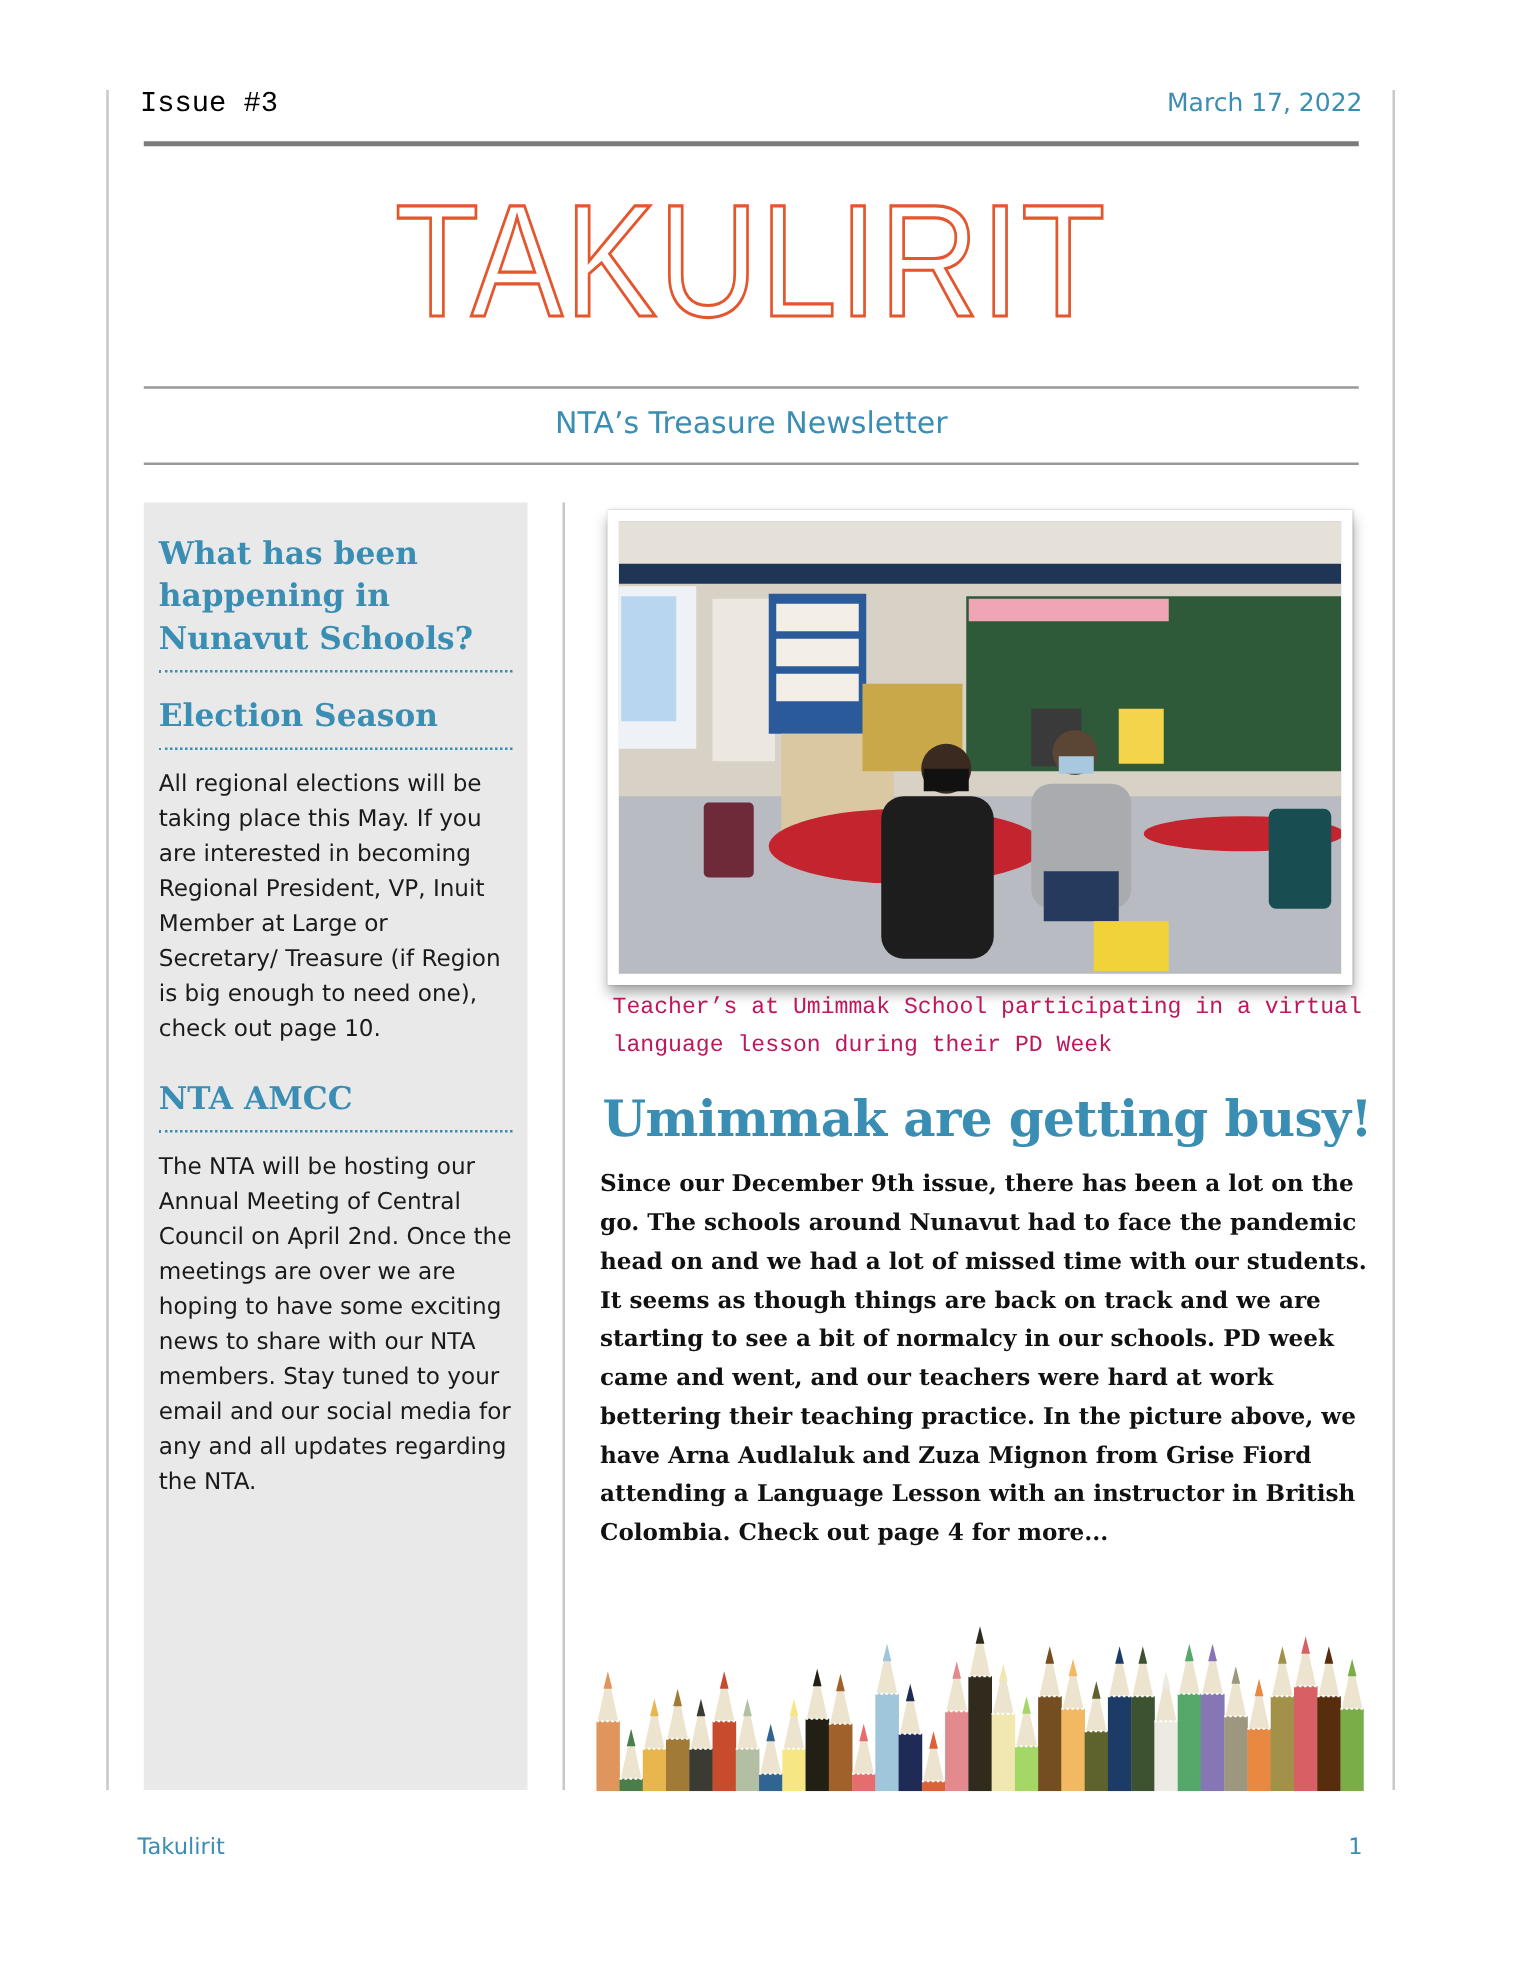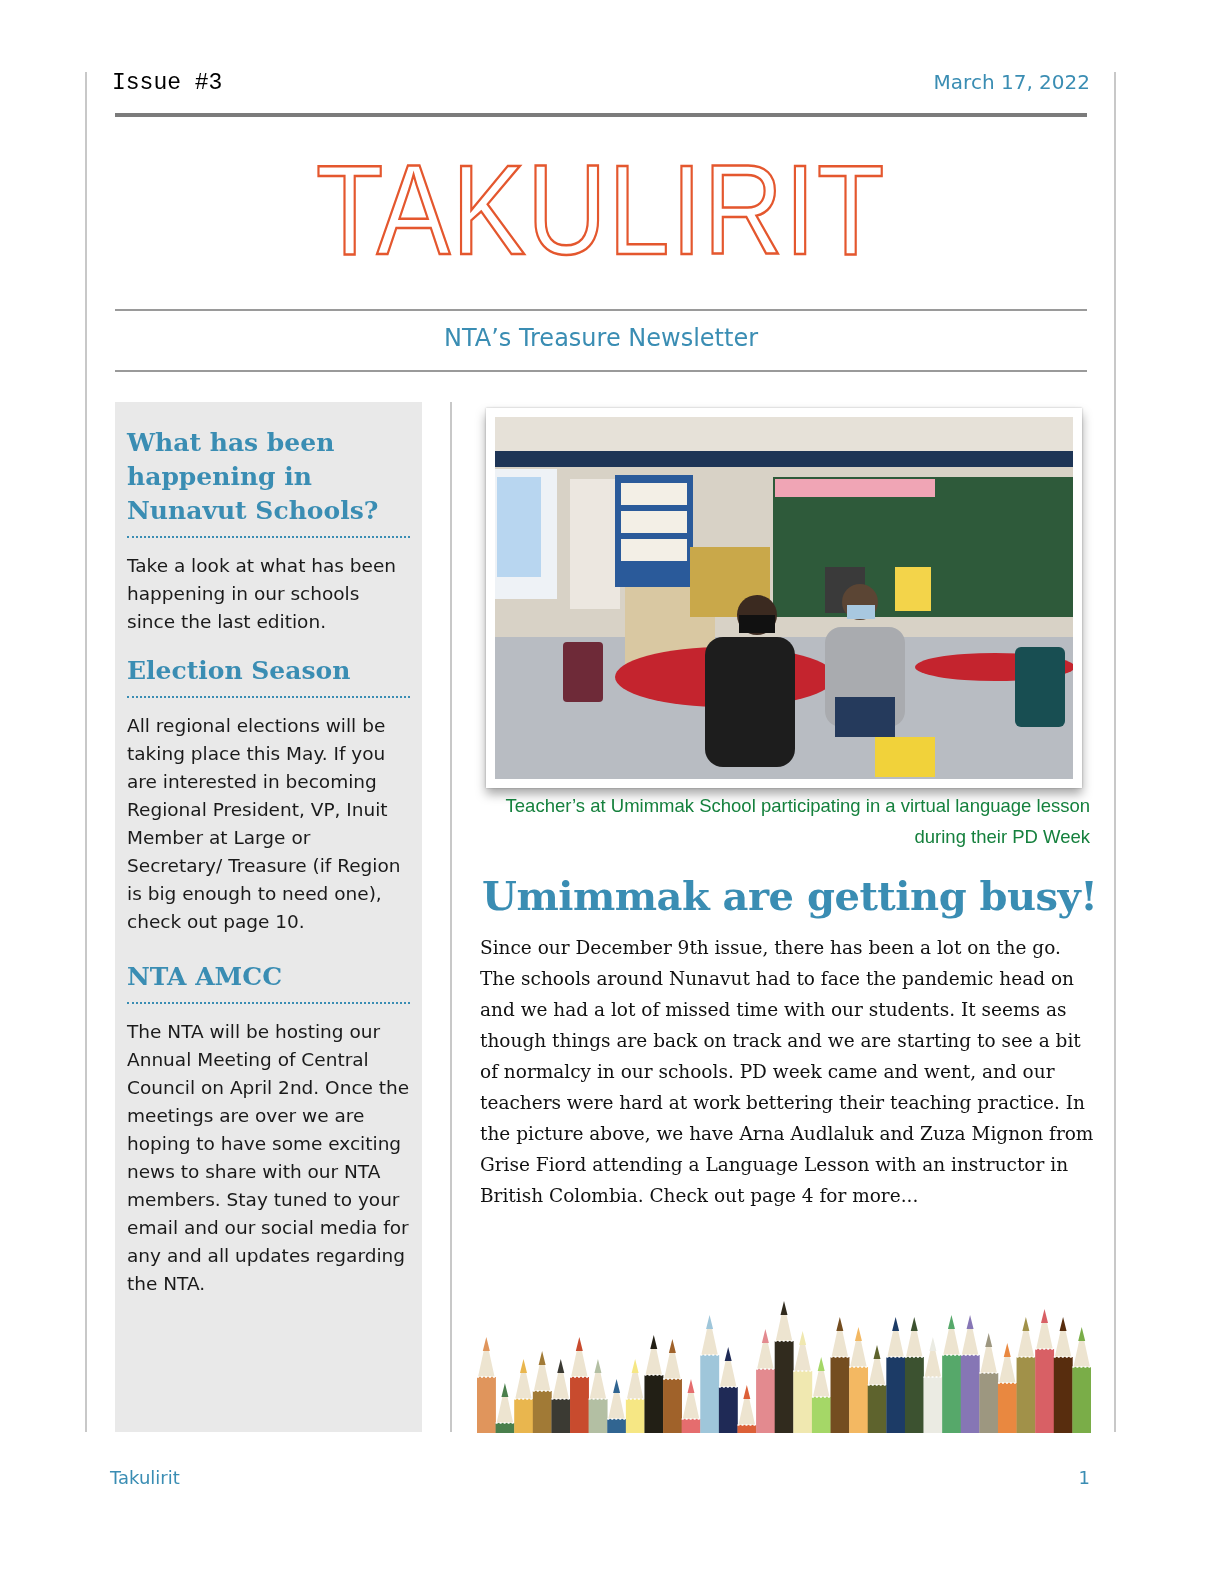--- a/index.html
+++ b/index.html
@@ -12,23 +12,23 @@
   .masthead span { font-weight:normal; color:transparent; -webkit-text-stroke:2.5px #e4572e; }
   .thin-rule { position:absolute; left:115px; width:972px; height:2px; background:#9a9a9a; }
   .subtitle { position:absolute; left:115px; top:324px; width:972px; text-align:center; font-size:24px; color:#3a8db3; font-family:"DejaVu Sans", sans-serif; }
   .sidebar { position:absolute; left:115px; top:402px; width:307px; height:1030px; background:#e9e9e9; }
   .side-h { font-family:"DejaVu Serif", serif; font-weight:bold; color:#3a8db3; font-size:25px; line-height:34px; margin:14px 12px 0 12px; }
   .dots { margin:8px 12px 0 12px; border-top:2px dotted #3a8db3; height:0; }
   .side-p { margin:14px 12px 0 12px; font-size:18.5px; line-height:28px; color:#1a1a1a; font-family:"DejaVu Sans", sans-serif; }
   .col-sep { position:absolute; left:450px; top:402px; width:2px; height:1030px; background:#c8c8c8; }
   .photo-frame { position:absolute; left:486px; top:408px; width:596px; height:380px; background:#fff; box-shadow:0 6px 10px rgba(0,0,0,0.35), 0 0 2px rgba(0,0,0,0.25); }
   .photo { position:absolute; left:9px; top:9px; width:578px; height:362px; overflow:hidden; background:#cfc9bd; }
-  .caption { position:absolute; left:490px; top:790px; width:600px; font-family:Liberation Sans, sans-serif; font-size:18.5px; line-height:31px; color:#15803d;text-align:right; }
+  .caption { position:absolute; left:490px; top:790px; width:600px; font-family:Liberation Mono, monospace; font-size:18.5px; line-height:31px; color:#be185d; }
   .headline { position:absolute; left:482px; top:872px; font-family:"DejaVu Serif", serif; font-weight:bold; font-size:40px; color:#3a8db3; letter-spacing:-0.5px; }
-  .body-text { position:absolute; left:480px; top:932px; width:615px; font-family:"DejaVu Serif", serif; font-size:18.5px; line-height:31px; color:#111; }
+  .body-text { position:absolute; left:480px; top:932px; width:615px; font-family:"DejaVu Serif", serif; font-size:18.5px; line-height:31px; color:#111;font-weight:bold; }
   .pencils { position:absolute; left:477px; top:1285px; width:614px; height:148px; }
   .ftr-left { position:absolute; left:110px; top:1467px; font-size:18px; color:#3a8db3; font-family:"DejaVu Sans", sans-serif; }
   .ftr-right { position:absolute; right:122px; top:1467px; font-size:18px; color:#3a8db3; font-family:"DejaVu Sans", sans-serif; }
 </style>
 </head>
 <body>
 
 <div class="vline" style="left:85px; top:72px; height:1360px;"></div>
 <div class="vline" style="left:1114px; top:72px; height:1360px;"></div>
 
@@ -39,21 +39,20 @@
 <div class="masthead"><span>TAKULIRIT</span></div>
 
 <div class="thin-rule" style="top:309px;"></div>
 <div class="subtitle">NTA’s Treasure Newsletter</div>
 <div class="thin-rule" style="top:370px;"></div>
 
 <div class="sidebar">
   <div>
     <div class="side-h" style="margin-top:24px;">What has been happening in Nunavut Schools?</div>
     <div class="dots"></div>
-    <div class="side-p">Take a look at what has been happening in our schools since the last edition.</div>
   </div>
   <div>
     <div class="side-h" style="margin-top:18px;">Election Season</div>
     <div class="dots"></div>
     <div class="side-p">All regional elections will be taking place this May.  If you are interested in becoming Regional President, VP, Inuit Member at Large or Secretary/ Treasure (if Region is big enough to need one), check out page 10.</div>
   </div>
   <div>
     <div class="side-h" style="margin-top:24px;">NTA AMCC</div>
     <div class="dots"></div>
     <div class="side-p">The NTA will be hosting our Annual Meeting of Central Council on April 2nd.  Once the meetings are over we are hoping to have some exciting news to share with our NTA members.  Stay tuned to your email and our social media for any and all updates regarding the NTA.</div>

